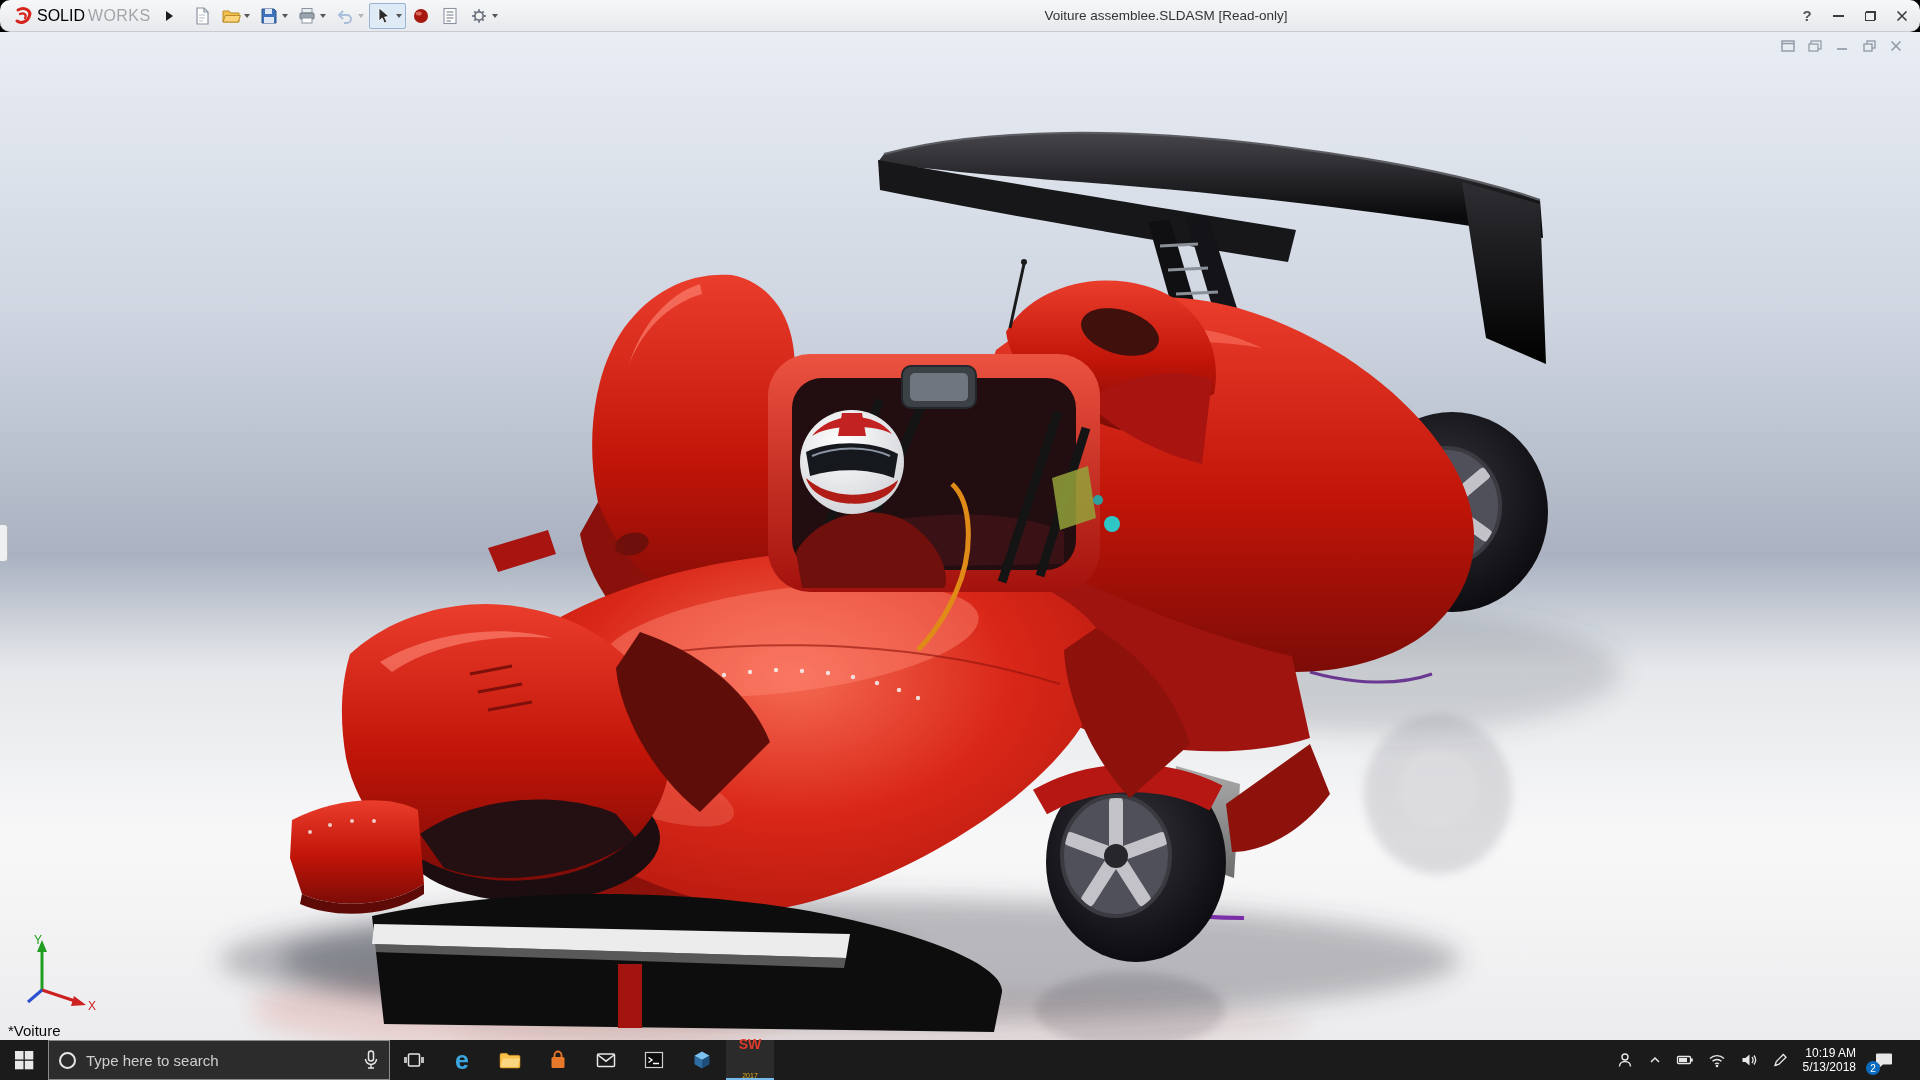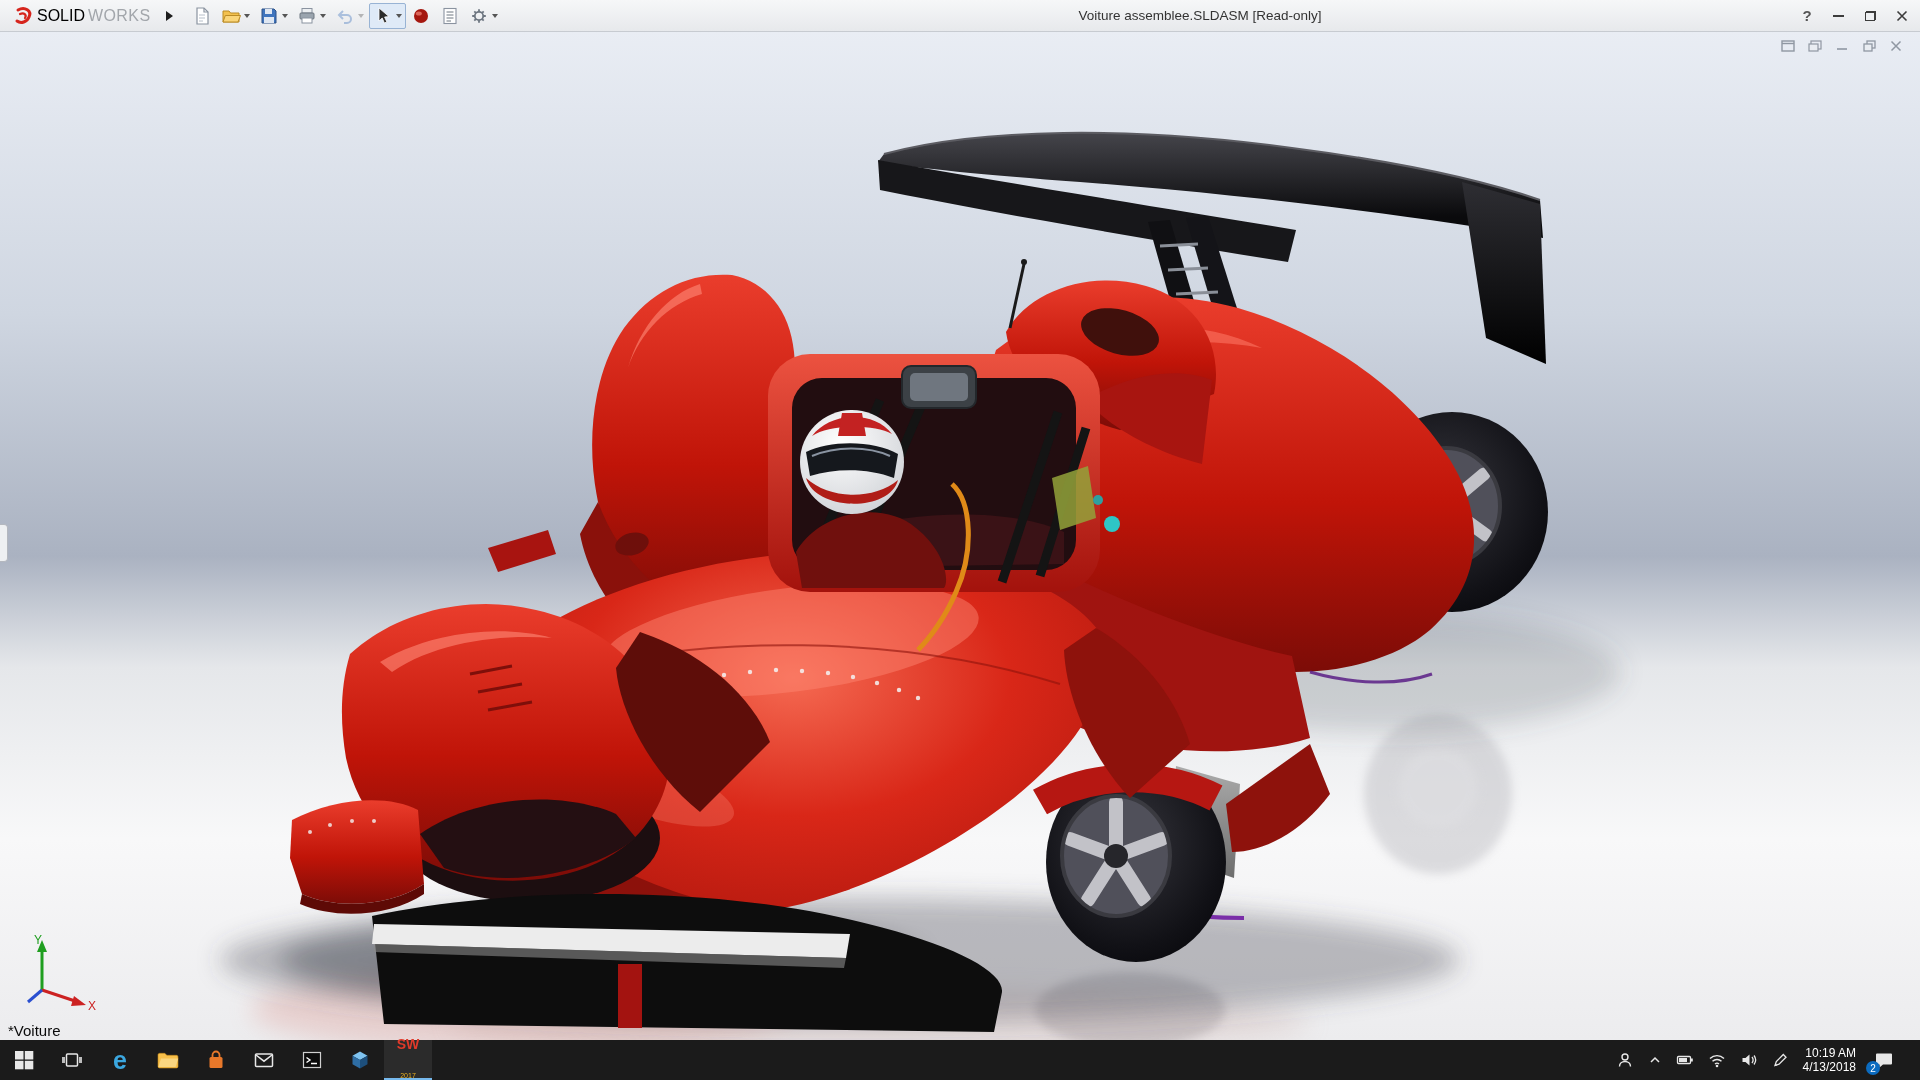--- a/index.html
+++ b/index.html
@@ -2,31 +2,31 @@
 <html><head>
 <meta charset="utf-8">
 <style>
   * { box-sizing:border-box; margin:0; padding:0; }
   html,body { width:1920px; height:1080px; overflow:hidden; }
   body { font-family:"Liberation Sans", sans-serif; background:#000; }
   .screen { width:1920px; height:1080px; display:flex; flex-direction:column; }
 
   
   .titlebar { height:32px; flex:0 0 auto; background:linear-gradient(#f6f7f8,#e7e9ec);
-    border-bottom:1px solid #c7cbd1; display:flex; align-items:center; padding:0 4px; position:relative; }
+    border-bottom:1px solid #c7cbd1; display:flex; align-items:center; padding:0 4px; position:relative;border-radius:10px; }
   .brand { display:flex; align-items:center; gap:3px; padding:0 6px 0 8px; }
   .brand-secondary { font-weight:normal; color:#a2a6ab; font-size:16px; letter-spacing:.4px; }
   .flyout { width:18px; height:24px; display:flex; align-items:center; justify-content:center; margin:0 10px 0 4px; }
   .tri-right { width:0; height:0; border-left:7px solid #1d1d1d; border-top:5px solid transparent; border-bottom:5px solid transparent; }
   .toolbar { display:flex; align-items:center; gap:1px; }
   .tool { height:26px; padding:0 3px; display:flex; align-items:center; gap:2px; border:1px solid transparent; border-radius:2px; }
   .tool.active { border-color:#98b3d4; background:#dfeaf7; }
   .tool.disabled { opacity:.38; }
   .caret-down { width:0; height:0; border-top:4px solid #555; border-left:3.5px solid transparent; border-right:3.5px solid transparent; margin-left:1px; }
-  .title-center { position:absolute; left:1166px; transform:translateX(-50%); top:0; height:100%; display:flex; align-items:center; font-size:13.5px; color:#333; white-space:nowrap;margin-left:34px; }
+  .title-center { position:absolute; left:1166px; transform:translateX(-50%); top:0; height:100%; display:flex; align-items:center; font-size:13.5px; color:#333; white-space:nowrap; }
   .titlebar-right { position:absolute; right:2px; top:0; height:100%; display:flex; align-items:center; }
   .help-btn { width:30px; height:100%; display:flex; align-items:center; justify-content:center; color:#555; font-size:15px; font-weight:bold; }
   .cap-btn { width:32px; height:100%; display:flex; align-items:center; justify-content:center; }
   .ic-min { width:11px; height:2px; background:#3c3c3c; }
   .ic-restore { position:relative; width:11px; height:10px; }
   .ic-restore::before { content:""; position:absolute; right:0; top:0; width:8px; height:7px; border:1.5px solid #3c3c3c; }
   .ic-restore::after { content:""; position:absolute; left:0; bottom:0; width:8px; height:7px; border:1.5px solid #3c3c3c; background:#eef0f2; }
 
   
   .viewport { position:relative; flex:1 1 auto; overflow:hidden;
@@ -412,20 +412,28 @@
   <div class="taskbar">
     <div class="start-btn">
       <svg width="22" height="22" viewBox="0 0 22 22">
         <rect x="2" y="2" width="8.5" height="8.5" fill="#e8e8e8"></rect>
         <rect x="11.8" y="2" width="8.5" height="8.5" fill="#e8e8e8"></rect>
         <rect x="2" y="11.8" width="8.5" height="8.5" fill="#e8e8e8"></rect>
         <rect x="11.8" y="11.8" width="8.5" height="8.5" fill="#e8e8e8"></rect>
       </svg>
     </div>
 
+    <div class="search-box">
+      <span class="cortana-ring"></span>
+      <input class="search-input" type="text" placeholder="Type here to search" style="">
+      <svg width="16" height="20" viewBox="0 0 16 20">
+        <rect x="5.5" y="1" width="5" height="10" rx="2.5" fill="none" stroke="#e6e6e6" stroke-width="1.5"></rect>
+        <path d="M2.5 9 a5.5 5.5 0 0 0 11 0 M8 14.5 V18 M5 18 H11" fill="none" stroke="#e6e6e6" stroke-width="1.5"></path>
+      </svg>
+    </div>
 
     <div class="task-apps">
       <div class="app-btn">
         <svg width="24" height="24" viewBox="0 0 24 24">
           <rect x="6.5" y="6" width="11" height="12" rx="1" fill="none" stroke="#e8e8e8" stroke-width="1.5"></rect>
           <rect x="2" y="9" width="3" height="6" fill="#bdbdbd"></rect>
           <rect x="19" y="9" width="3" height="6" fill="#bdbdbd"></rect>
         </svg>
       </div>
       <div class="app-btn">
@@ -502,21 +510,21 @@
         </svg>
       </div>
       <div class="tray-btn">
         <svg width="16" height="16" viewBox="0 0 16 16">
           <path d="M3 13.5 l1.3 -4 7 -7 2.7 2.7 -7 7 z" fill="none" stroke="#e8e8e8" stroke-width="1.3"></path>
           <path d="M3 13.5 l2 -0.6" stroke="#e8e8e8" stroke-width="1.3"></path>
         </svg>
       </div>
       <div class="clock">
         <div>10:19 AM</div>
-        <div>4/13/2018</div>
+        <div>5/13/2018</div>
       </div>
       <div class="tray-btn action-btn">
         <svg width="20" height="18" viewBox="0 0 20 18">
           <path d="M3 2.5 h14 a1 1 0 0 1 1 1 v9 a1 1 0 0 1 -1 1 h-8 l-3.5 3 v-3 H3 a1 1 0 0 1 -1 -1 v-9 a1 1 0 0 1 1 -1 z" fill="#e8e8e8"></path>
         </svg>
         <span class="badge">2</span>
       </div>
     </div>
   </div>
 

